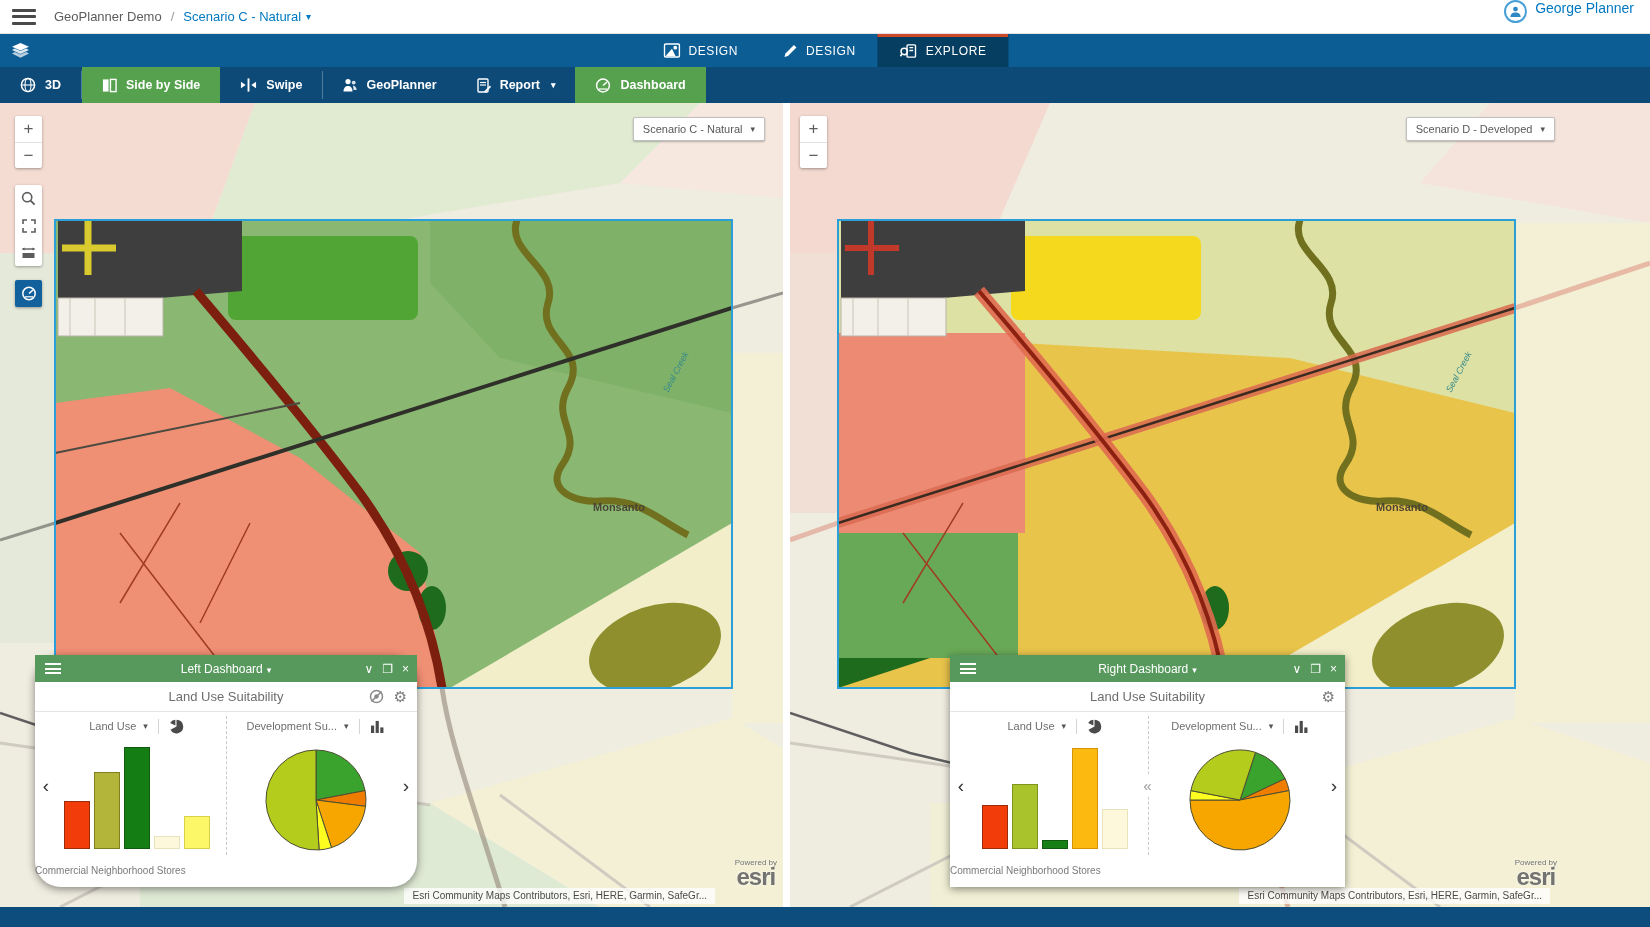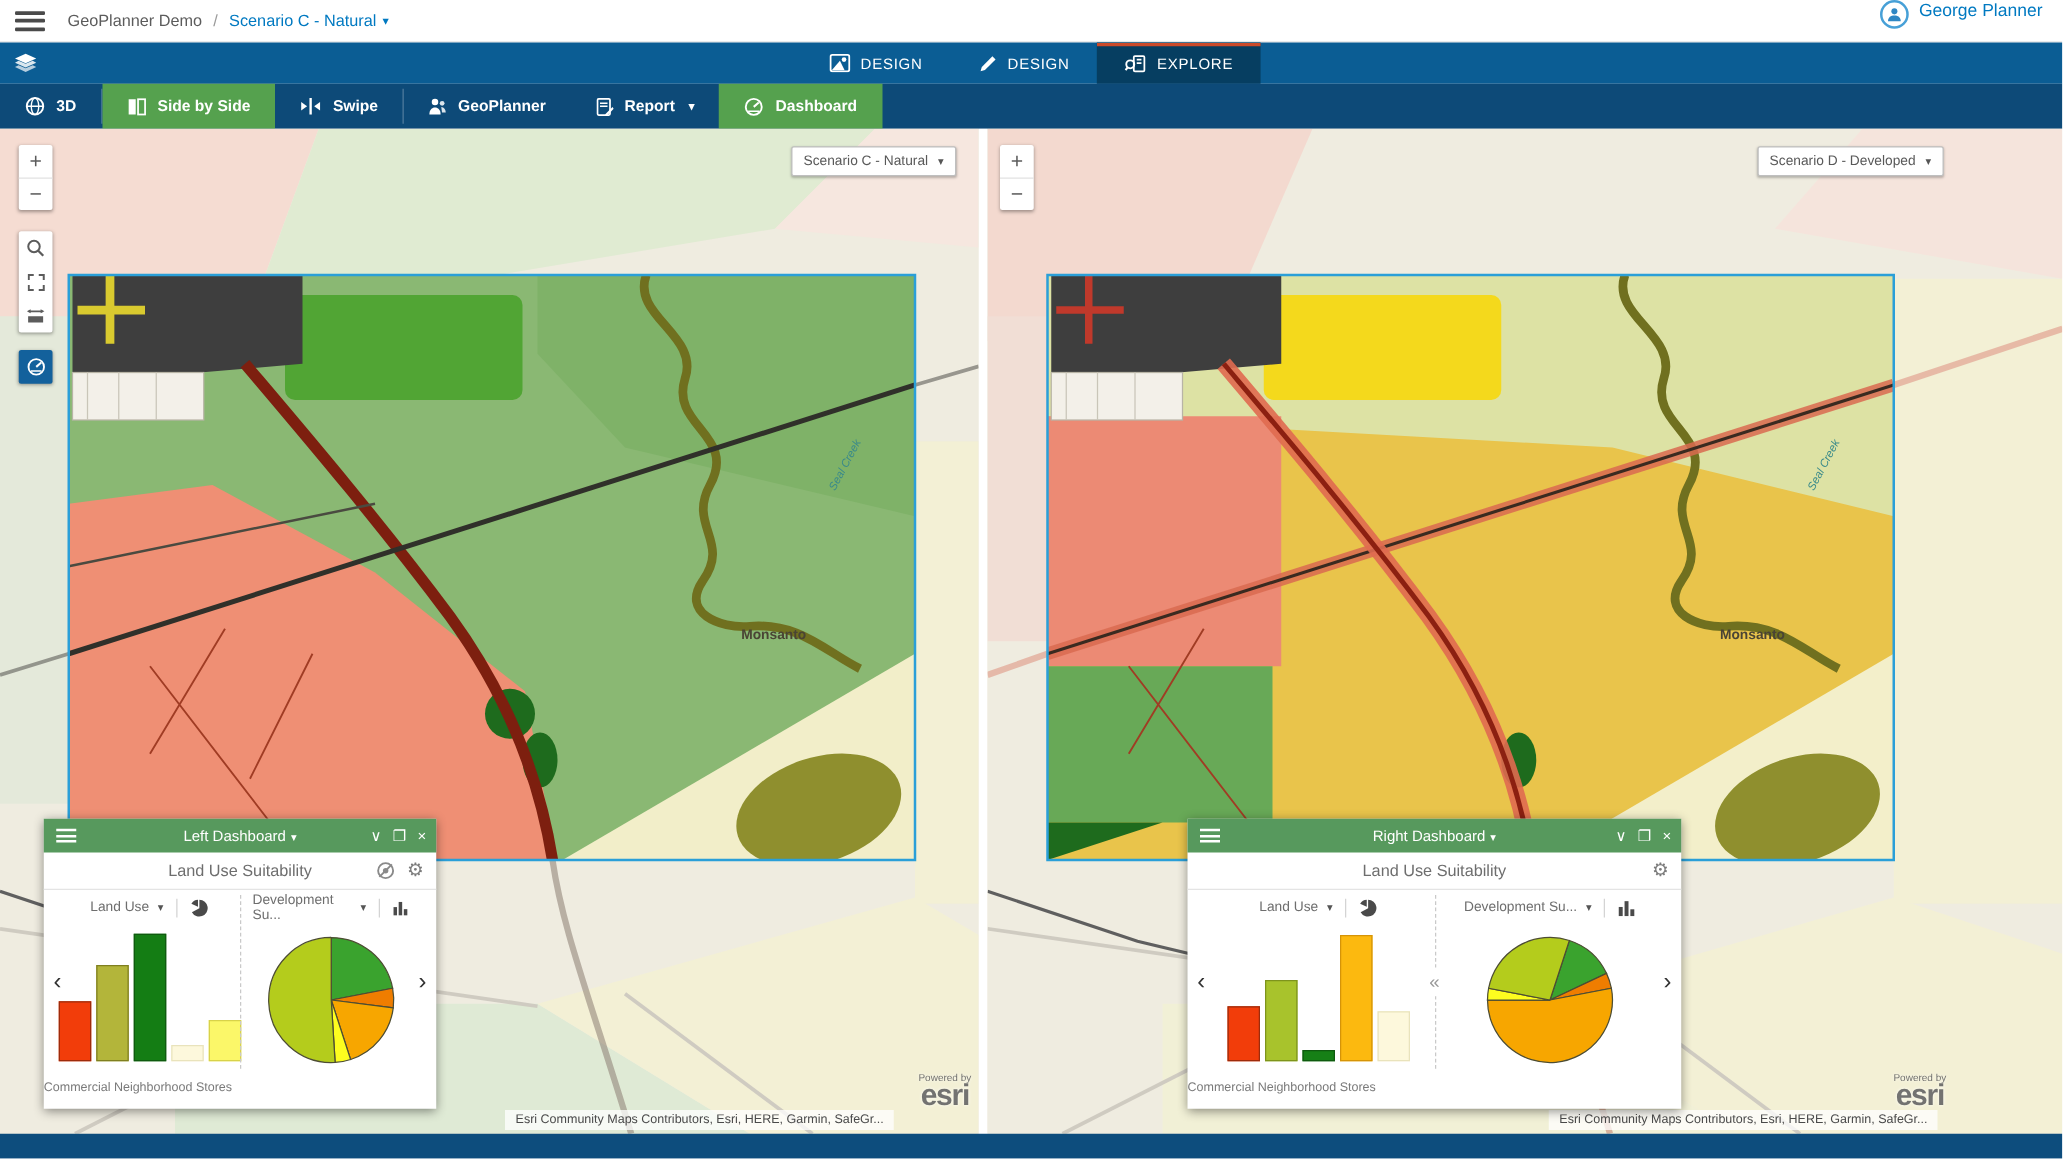--- a/index.html
+++ b/index.html
@@ -63,21 +63,21 @@
   #attr-right { right:100px; }
   .esri-logo { position:absolute; bottom:20px; text-align:center; color:rgba(90,90,90,.85); text-shadow:0 0 3px rgba(255,255,255,.9); }
   #esri-left { right:6px; }
   #esri-right { right:93px; }
   .esri-logo .pb { font-size:8px; display:block; }
   .esri-logo .word { font-size:24px; font-weight:bold; letter-spacing:-1px; display:block; line-height:20px; }
   #scalebar { position:absolute; left:55px; bottom:50px; width:72px; height:10px; border-left:2px solid #222; border-right:2px solid #222; border-bottom:2px solid #222; opacity:.8; }
 
   
   .panel { position:absolute; top:655px; height:232px; background:#fff; box-shadow:0 2px 8px rgba(0,0,0,.45); display:flex; flex-direction:column; }
-  #panel-left { left:35px; width:314px; }
+  #panel-left { left:35px; width:382px;border-radius:26px; }
   #panel-right { left:950px; width:395px; }
   .panel-header { height:27px; background:#57995d; display:flex; align-items:center; color:#fff; position:relative; flex:0 0 auto; }
   .panel-header .ph-burger { width:16px; height:11px; margin-left:10px; display:flex; flex-direction:column; justify-content:space-between; cursor:pointer; }
   .panel-header .ph-burger span { height:2px; background:#fff; }
   .panel-title { position:absolute; left:0; right:0; text-align:center; font-size:12px; cursor:pointer; }
   .panel-title .caret { font-size:9px; margin-left:4px; }
   .panel-controls { position:absolute; right:8px; display:flex; align-items:center; gap:9px; font-size:12px; }
   .panel-controls .pc { cursor:pointer; line-height:1; }
   .widget-row { height:30px; border-bottom:1px solid #e4e4e4; display:flex; align-items:center; position:relative; flex:0 0 auto; }
   .widget-title { position:absolute; left:0; right:0; text-align:center; color:#6e6e6e; font-size:13px; }

